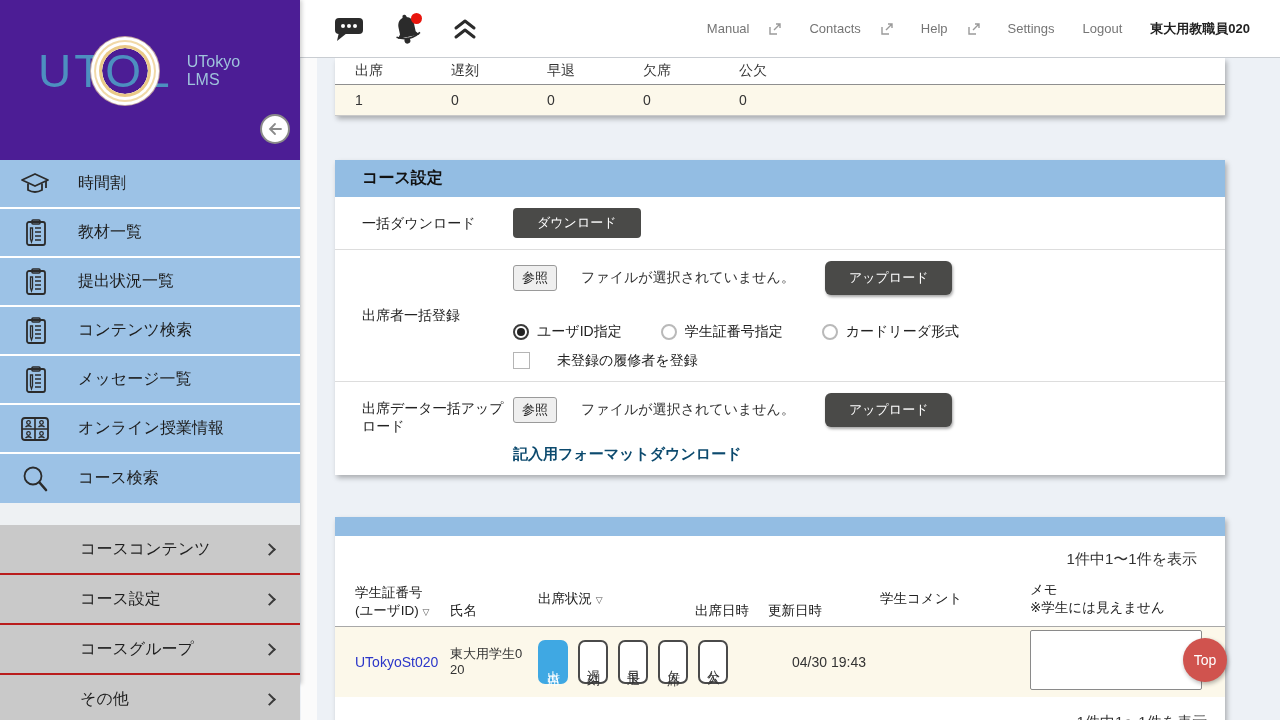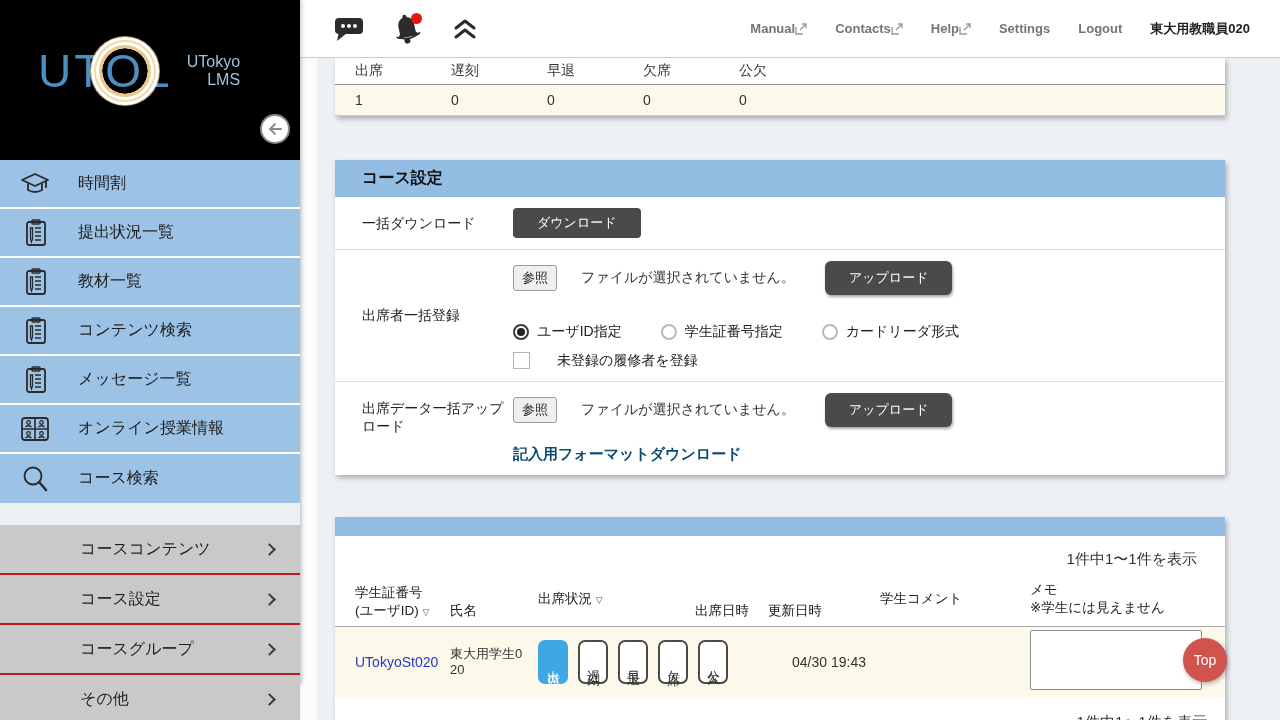--- a/index.html
+++ b/index.html
@@ -7,26 +7,26 @@
   body { font-family: "Liberation Sans","DejaVu Sans",sans-serif; color:#333; }
   .stage { position:relative; width:1280px; height:720px; background:#edf1f6; overflow:hidden; }
 
   
   .topbar { position:absolute; left:300px; top:0; width:980px; height:58px; background:#fff;
             border-bottom:1px solid #c9cdd2; display:flex; align-items:center; z-index:5; }
   .topbar-icons { display:flex; align-items:center; gap:24px; padding-left:32px; }
   .icon-btn { position:relative; width:34px; height:34px; display:flex; align-items:center; justify-content:center; cursor:pointer; }
   .bell-dot { position:absolute; top:1px; right:2px; width:11px; height:11px; border-radius:50%; background:#e8150d; }
   .topbar-right { margin-left:auto; display:flex; align-items:center; gap:28px; padding-right:30px; }
-  .toplink { font-size:13px; color:#757575; text-decoration:none; display:flex; align-items:center; gap:0; cursor:pointer;font-weight:bold; }
+  .toplink { font-size:13px; color:#757575; text-decoration:none; display:flex; align-items:center; gap:20px; cursor:pointer; }
   .username { font-size:13px; color:#222; font-weight:bold; }
 
   
-  .sidebar { position:absolute; left:0; top:0; width:300px; height:684px; background:#000000; z-index:10;
-             box-shadow:2px 0 4px rgba(0,0,0,0.18);text-align:right; }
+  .sidebar { position:absolute; left:0; top:0; width:300px; height:684px; background:#4c1d95; z-index:10;
+             box-shadow:2px 0 4px rgba(0,0,0,0.18); }
   .logo-wrap { position:absolute; left:38px; top:48px; display:flex; align-items:center; }
   .logo-main { font-size:46px; font-weight:300; color:#4d8fc0; letter-spacing:3px; line-height:1; }
   .logo-o { position:relative; display:inline-block; }
   .logo-o .rings { position:absolute; left:50%; top:50%; width:46px; height:46px; transform:translate(-50%,-50%);
                    border-radius:50%; box-shadow:0 0 0 3px rgba(232,195,122,0.9), 0 0 0 6px rgba(255,255,255,1), 0 0 0 8px rgba(238,208,146,0.8), 0 0 0 11px rgba(255,255,255,1), 0 0 0 12px rgba(243,220,168,0.7); }
   .logo-o .oletter { position:relative; }
   .logo-sub { margin-left:14px; font-size:16px; color:#9fc3dc; line-height:1.15; }
   .collapse-btn { position:absolute; right:10px; top:114px; width:30px; height:30px; border-radius:50%;
                   border:2px solid #8a8a8a; background:#fff; display:flex; align-items:center; justify-content:center; cursor:pointer; }
 
@@ -222,32 +222,32 @@
       </div>
       <div class="side-item">
         <span class="side-icon">
           <svg width="30" height="30" viewBox="0 0 30 30">
             <rect x="7" y="4" width="18" height="23" rx="2" stroke="#2b2b2b" stroke-width="1.8" fill="none"></rect>
             <rect x="12" y="2" width="8" height="4" rx="1" stroke="#2b2b2b" stroke-width="1.6" fill="none"></rect>
             <path d="M15 10 H21 M15 14 H21 M15 18 H21 M15 22 H21" stroke="#2b2b2b" stroke-width="1.5"></path>
             <path d="M10.5 10 L10.5 21 L11.5 24 L12.5 21 L12.5 10 Z" stroke="#2b2b2b" stroke-width="1.3" fill="none"></path>
           </svg>
         </span>
-        <span class="side-label">提出状況一覧</span>
+        <span class="side-label">教材一覧</span>
       </div>
       <div class="side-item">
         <span class="side-icon">
           <svg width="30" height="30" viewBox="0 0 30 30">
             <rect x="7" y="4" width="18" height="23" rx="2" stroke="#2b2b2b" stroke-width="1.8" fill="none"></rect>
             <rect x="12" y="2" width="8" height="4" rx="1" stroke="#2b2b2b" stroke-width="1.6" fill="none"></rect>
             <path d="M15 10 H21 M15 14 H21 M15 18 H21 M15 22 H21" stroke="#2b2b2b" stroke-width="1.5"></path>
             <path d="M10.5 10 L10.5 21 L11.5 24 L12.5 21 L12.5 10 Z" stroke="#2b2b2b" stroke-width="1.3" fill="none"></path>
           </svg>
         </span>
-        <span class="side-label">教材一覧</span>
+        <span class="side-label">提出状況一覧</span>
       </div>
       <div class="side-item">
         <span class="side-icon">
           <svg width="30" height="30" viewBox="0 0 30 30">
             <rect x="7" y="4" width="18" height="23" rx="2" stroke="#2b2b2b" stroke-width="1.8" fill="none"></rect>
             <rect x="12" y="2" width="8" height="4" rx="1" stroke="#2b2b2b" stroke-width="1.6" fill="none"></rect>
             <path d="M15 10 H21 M15 14 H21 M15 18 H21 M15 22 H21" stroke="#2b2b2b" stroke-width="1.5"></path>
             <path d="M10.5 10 L10.5 21 L11.5 24 L12.5 21 L12.5 10 Z" stroke="#2b2b2b" stroke-width="1.3" fill="none"></path>
           </svg>
         </span>

